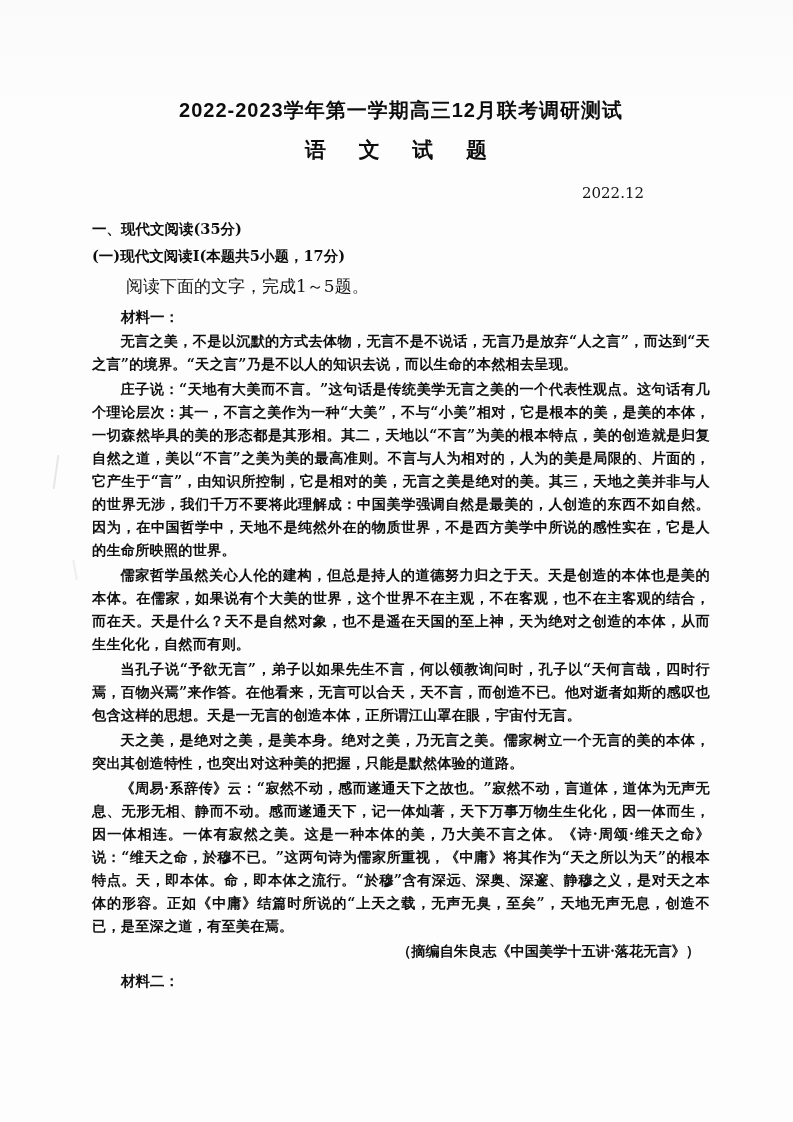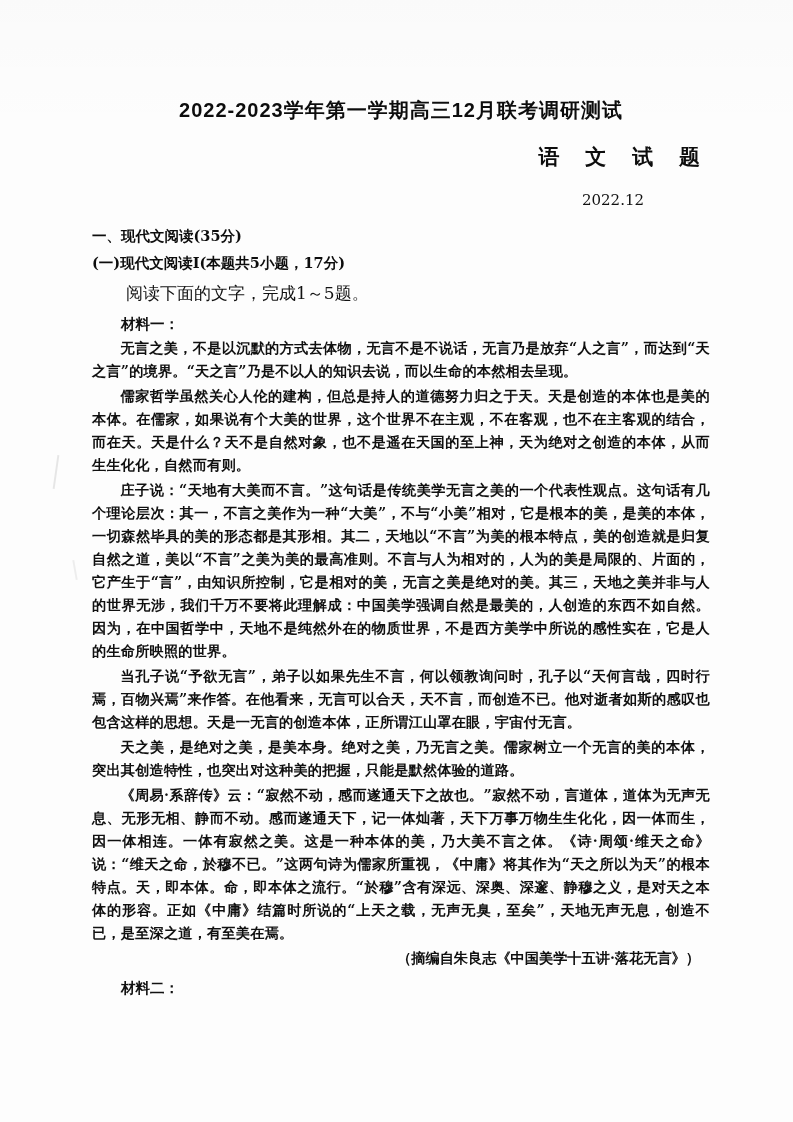--- a/index.html
+++ b/index.html
@@ -32,26 +32,26 @@
   .doc-title {
     text-align: center;
     font-family: Liberation Sans, sans-serif;
     font-weight: bold;
     font-size: 20px;
     letter-spacing: 1px;
     line-height: 1.4;
     color: #0d0d0d;
   }
   .doc-subtitle {
-    text-align: right;
-    font-family: Liberation Sans, sans-serif;
+    text-align: center;
+    font-family: Liberation Mono, monospace;
     font-weight: bold;
     font-size: 21px;
     letter-spacing: 10px;
-    margin-top: 19px;
+    margin-top: 12px;
     color: #0d0d0d;
   }
   .doc-date {
     text-align: right;
     font-family: "DejaVu Serif", "Liberation Serif", serif;
     font-size: 15px;
     margin-top: 20px;
     padding-right: 66px;
     color: #111;
   }
@@ -130,22 +130,22 @@
     <div class="doc-subtitle">语 文 试 题</div>
     <div class="doc-date">2022.12</div>
 
     <div class="section-head">一、现代文阅读(35分)</div>
     <div class="sub-head">(一)现代文阅读Ⅰ(本题共5小题，17分)</div>
     <div class="instruction">阅读下面的文字，完成1～5题。</div>
 
     <div class="material-label">材料一：</div>
 
     <p class="body-para">无言之美，不是以沉默的方式去体物，无言不是不说话，无言乃是放弃“人之言”，而达到“天之言”的境界。“天之言”乃是不以人的知识去说，而以生命的本然相去呈现。</p>
+    <p class="body-para">庄子说：“天地有大美而不言。”这句话是传统美学无言之美的一个代表性观点。这句话有几个理论层次：其一，不言之美作为一种“大美”，不与“小美”相对，它是根本的美，是美的本体，一切森然毕具的美的形态都是其形相。其二，天地以“不言”为美的根本特点，美的创造就是归复自然之道，美以“不言”之美为美的最高准则。不言与人为相对的，人为的美是局限的、片面的，它产生于“言”，由知识所控制，它是相对的美，无言之美是绝对的美。其三，天地之美并非与人的世界无涉，我们千万不要将此理解成：中国美学强调自然是最美的，人创造的东西不如自然。因为，在中国哲学中，天地不是纯然外在的物质世界，不是西方美学中所说的感性实在，它是人的生命所映照的世界。</p>
     <p class="body-para">儒家哲学虽然关心人伦的建构，但总是持人的道德努力归之于天。天是创造的本体也是美的本体。在儒家，如果说有个大美的世界，这个世界不在主观，不在客观，也不在主客观的结合，而在天。天是什么？天不是自然对象，也不是遥在天国的至上神，天为绝对之创造的本体，从而生生化化，自然而有则。</p>
-    <p class="body-para">庄子说：“天地有大美而不言。”这句话是传统美学无言之美的一个代表性观点。这句话有几个理论层次：其一，不言之美作为一种“大美”，不与“小美”相对，它是根本的美，是美的本体，一切森然毕具的美的形态都是其形相。其二，天地以“不言”为美的根本特点，美的创造就是归复自然之道，美以“不言”之美为美的最高准则。不言与人为相对的，人为的美是局限的、片面的，它产生于“言”，由知识所控制，它是相对的美，无言之美是绝对的美。其三，天地之美并非与人的世界无涉，我们千万不要将此理解成：中国美学强调自然是最美的，人创造的东西不如自然。因为，在中国哲学中，天地不是纯然外在的物质世界，不是西方美学中所说的感性实在，它是人的生命所映照的世界。</p>
     <p class="body-para">当孔子说“予欲无言”，弟子以如果先生不言，何以领教询问时，孔子以“天何言哉，四时行焉，百物兴焉”来作答。在他看来，无言可以合天，天不言，而创造不已。他对逝者如斯的感叹也包含这样的思想。天是一无言的创造本体，正所谓江山罩在眼，宇宙付无言。</p>
     <p class="body-para">天之美，是绝对之美，是美本身。绝对之美，乃无言之美。儒家树立一个无言的美的本体，突出其创造特性，也突出对这种美的把握，只能是默然体验的道路。</p>
     <p class="body-para">《周易·系辞传》云：“寂然不动，感而遂通天下之故也。”寂然不动，言道体，道体为无声无息、无形无相、静而不动。感而遂通天下，记一体灿著，天下万事万物生生化化，因一体而生，因一体相连。一体有寂然之美。这是一种本体的美，乃大美不言之体。《诗·周颂·维天之命》说：“维天之命，於穆不已。”这两句诗为儒家所重视，《中庸》将其作为“天之所以为天”的根本特点。天，即本体。命，即本体之流行。“於穆”含有深远、深奥、深邃、静穆之义，是对天之本体的形容。正如《中庸》结篇时所说的“上天之载，无声无臭，至矣”，天地无声无息，创造不已，是至深之道，有至美在焉。</p>
 
     <p class="attrib">（摘编自朱良志《中国美学十五讲·落花无言》）</p>
 
     <div class="material-label">材料二：</div>
 
   </div>
 </div>

